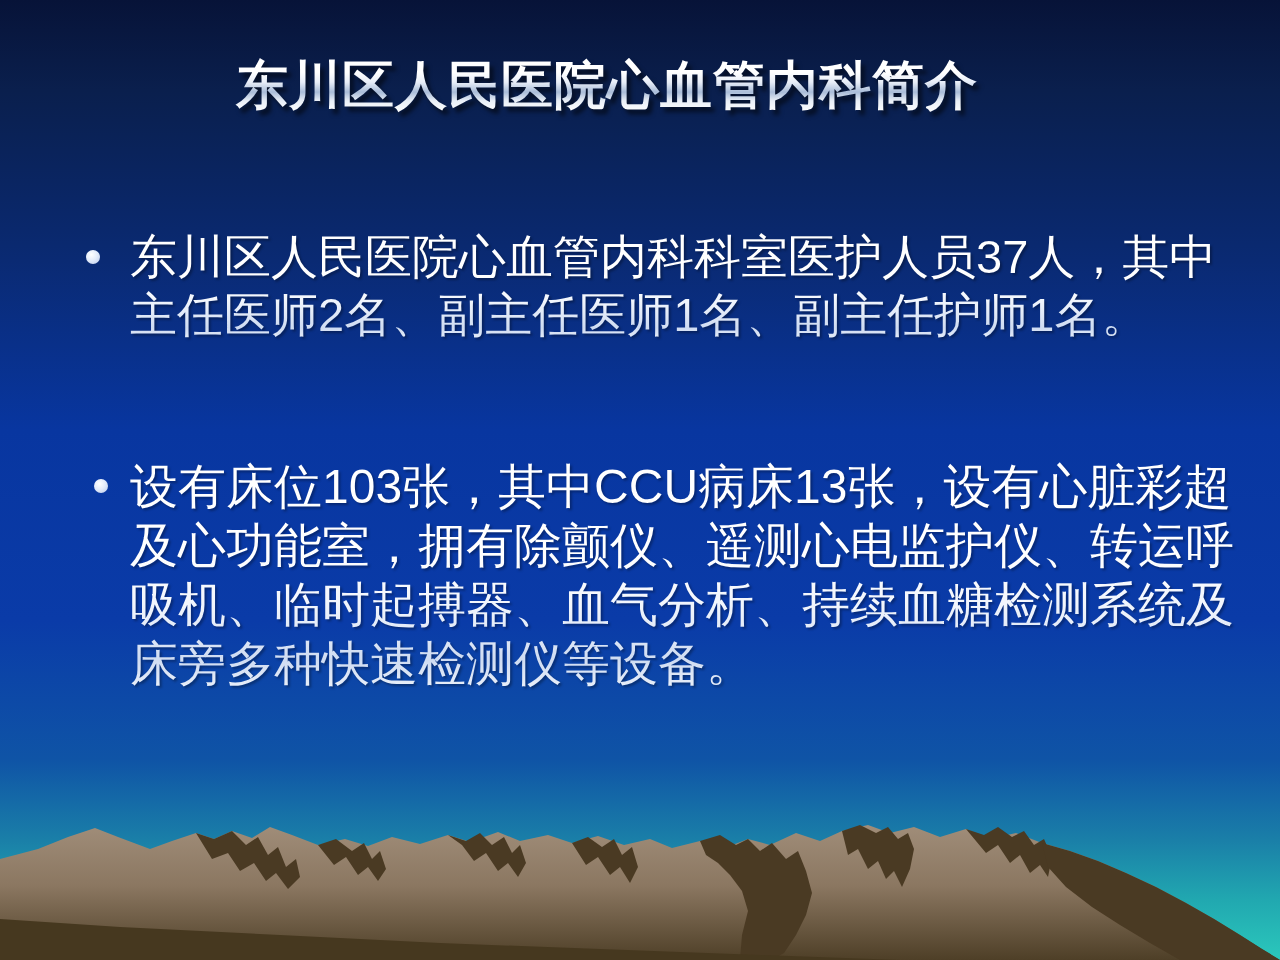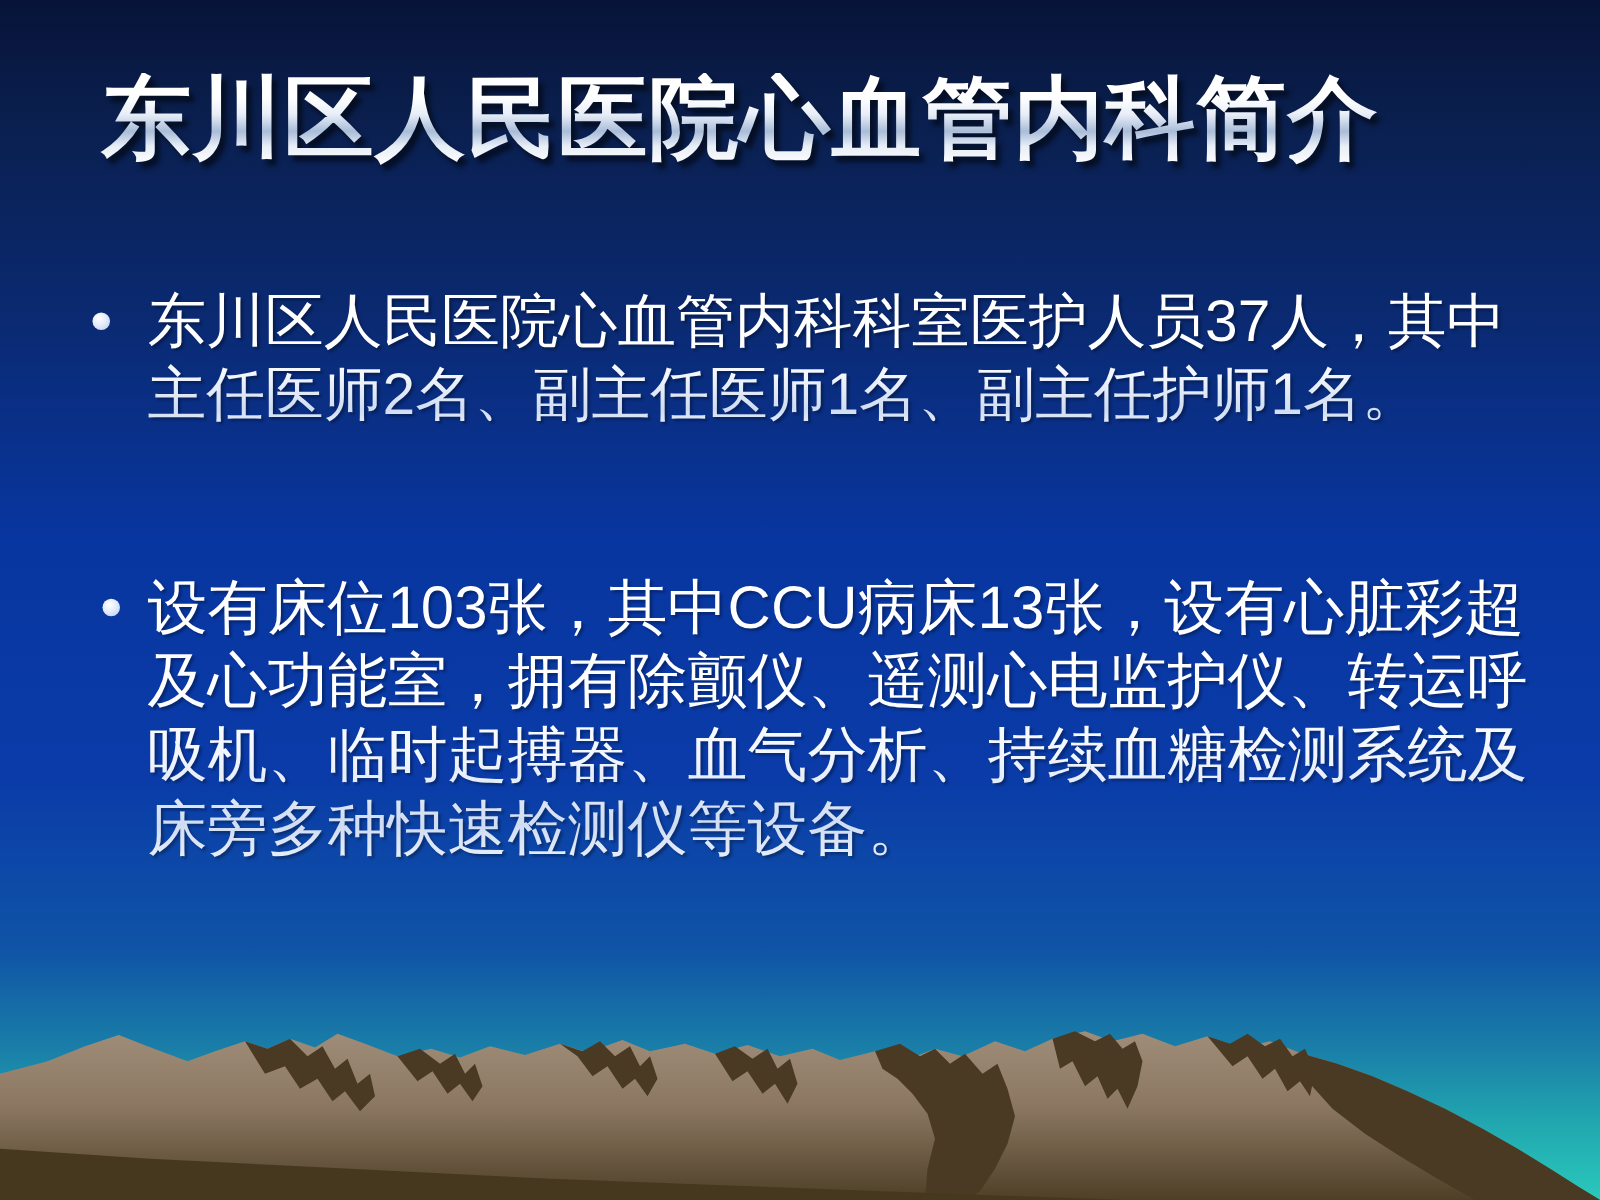--- a/index.html
+++ b/index.html
@@ -36,44 +36,44 @@
     left: 0;
     bottom: 0;
     width: 1280px;
     height: 145px;
     display: block;
   }
 
   
   #title {
     position: absolute;
-    left: 0;
+    left: 15px;
     top: 58px;
     width: 1184px;
     text-align: center;
-    font-size: 72px;
+    font-size: 52px;
     font-weight: bold;
     letter-spacing: 1px;
     line-height: 1.05;
     white-space: nowrap;
     color: #ffffff;
     background: linear-gradient(to bottom,
                  #ffffff 0%, #ffffff 26%,
                  #e8eef8 44%, #a9bcd8 62%,
                  #e9eff7 78%, #ffffff 100%);
     -webkit-background-clip: text;
     background-clip: text;
     -webkit-text-fill-color: transparent;
     filter: drop-shadow(4px 5px 2px rgba(0,0,0,0.55));
   }
 
   
   #body-text {
     position: absolute;
-    left: 62px;
+    left: 74px;
     top: 228px;
     width: 1160px;
   }
 
   .bullet-row {
     display: flex;
     align-items: flex-start;
     color: #ffffff;
     font-size: 47px;
     line-height: 1.23;

